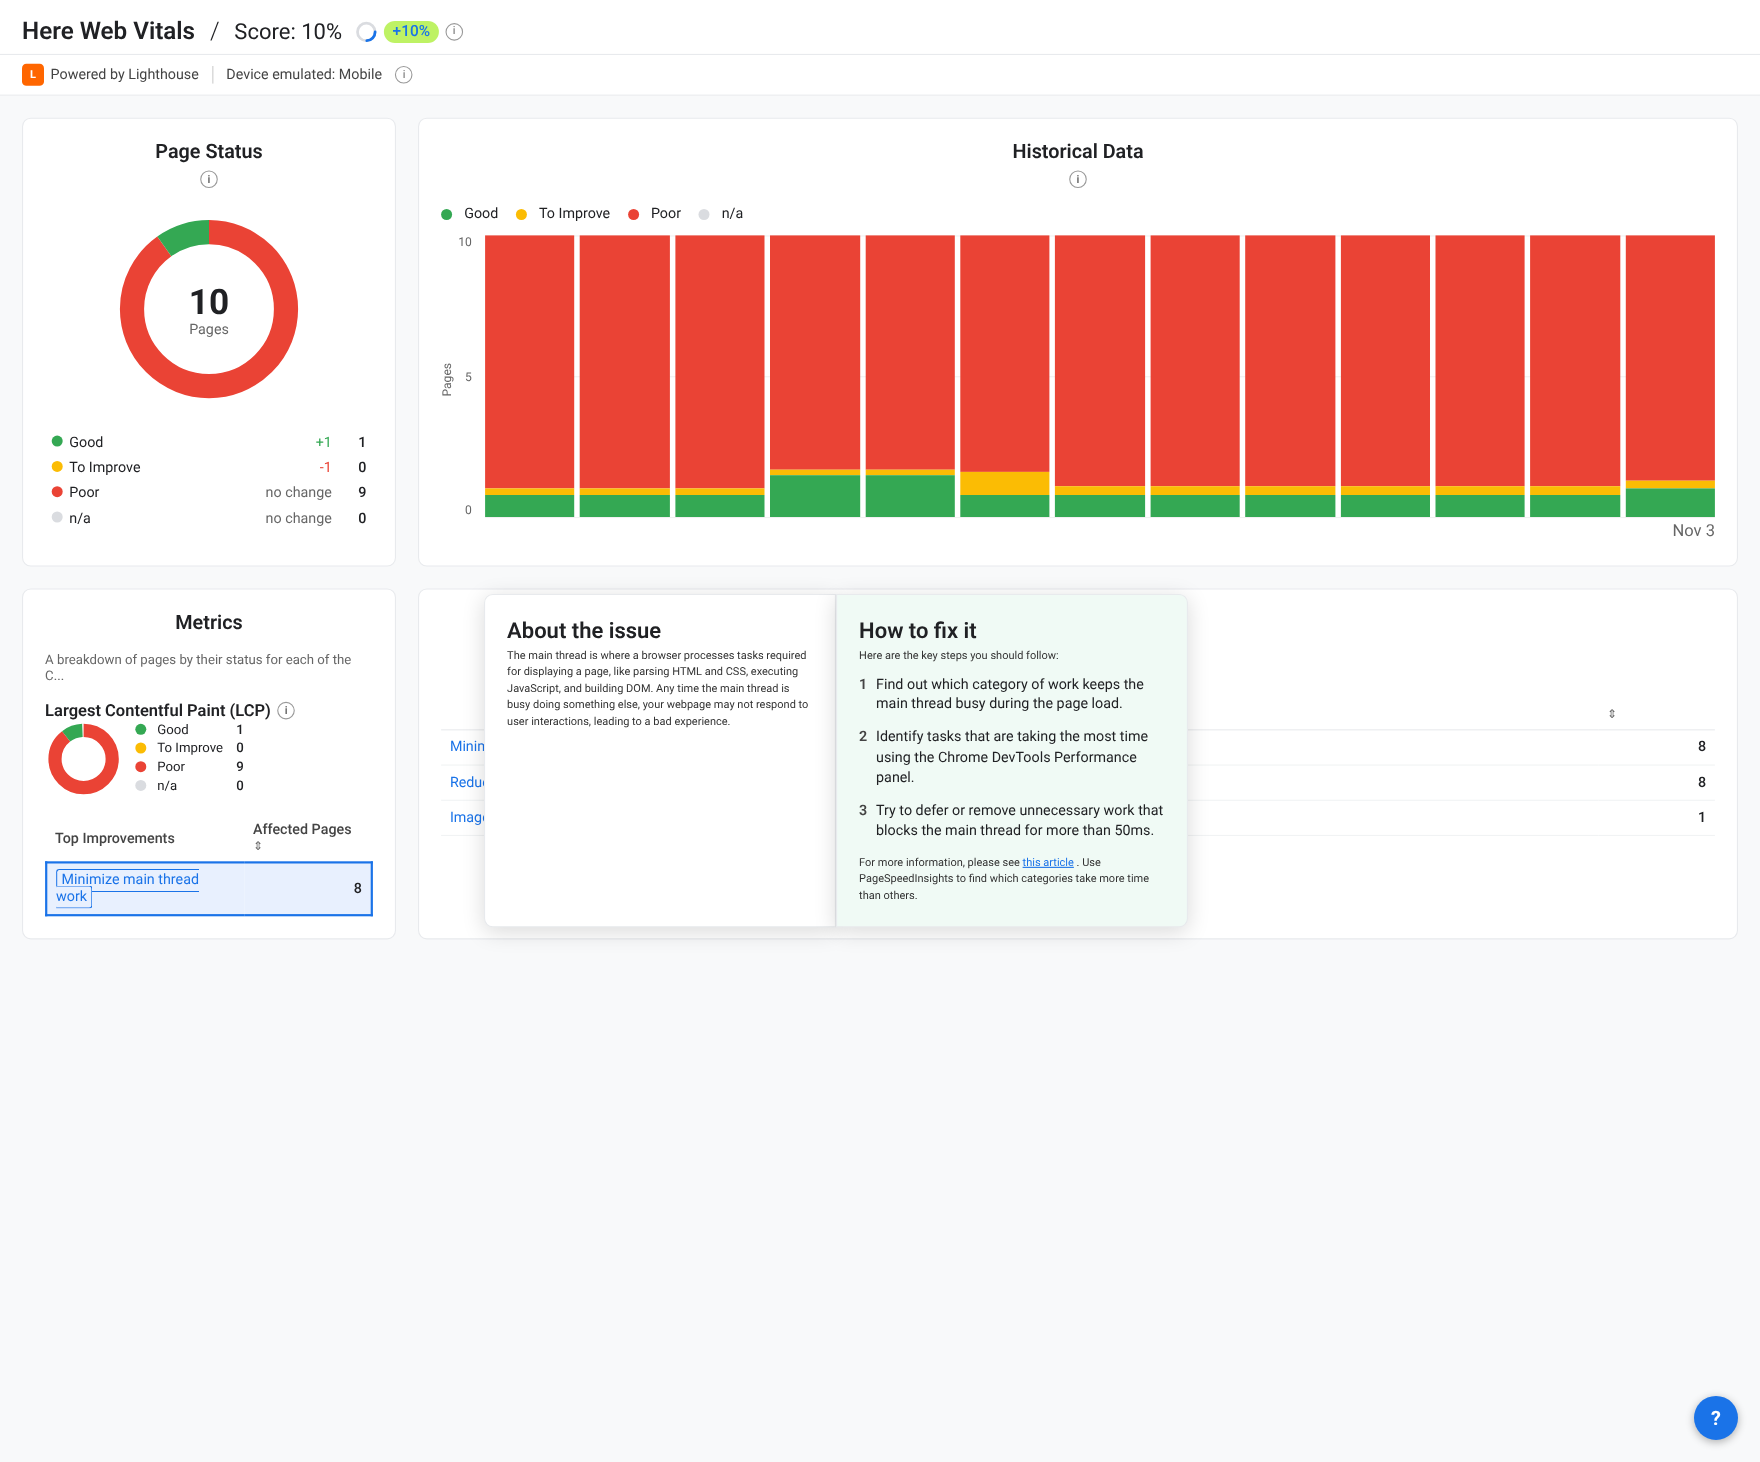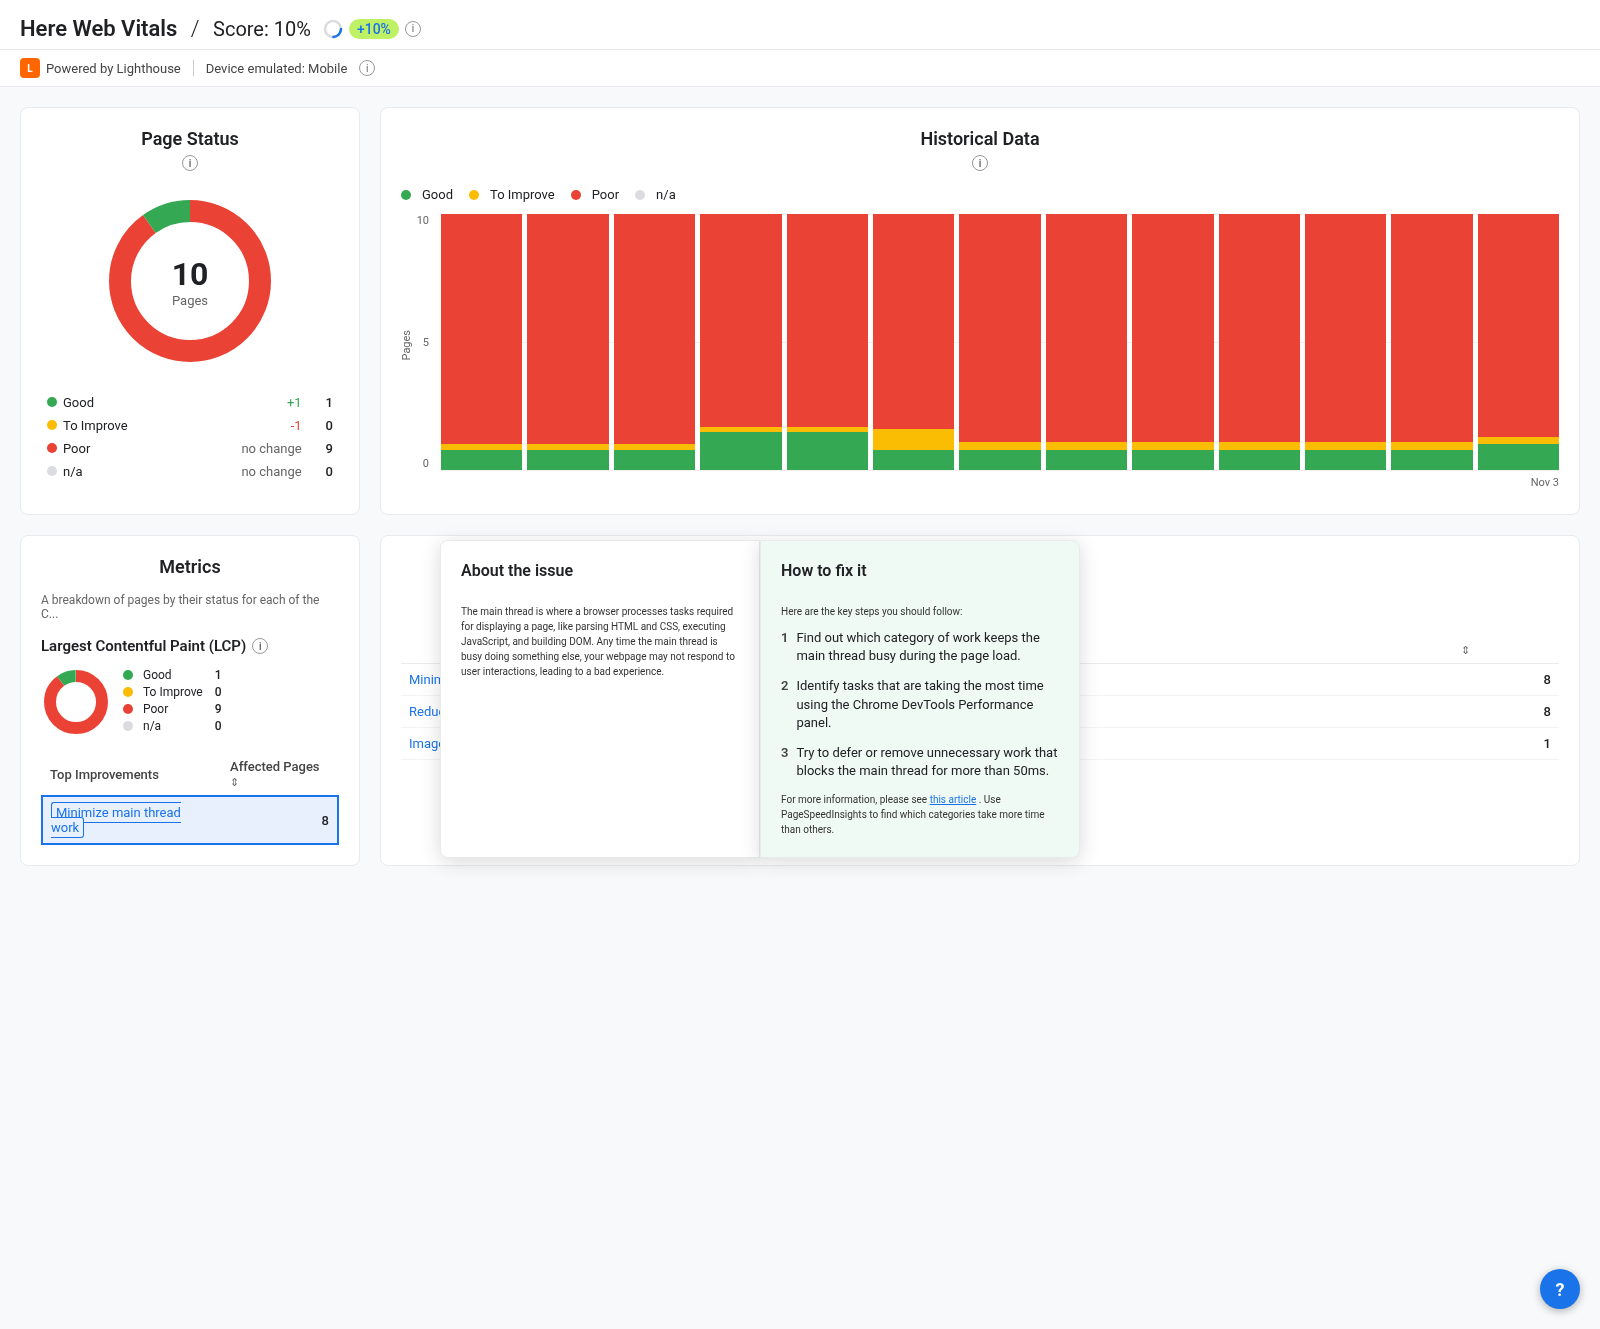--- a/index.html
+++ b/index.html
@@ -203,21 +203,21 @@
       position: absolute;
       left: 40px;
       right: 0;
       bottom: 0;
       height: 24px;
       display: flex;
       justify-content: flex-end;
       align-items: center;
     }
     .x-label {
-      font-size: 11px;
+      font-size: 15px;
       color: #666;
       white-space: nowrap;
     }
     .y-axis-area {
       position: absolute;
       left: 0;
       top: 0;
       width: 40px;
       bottom: 24px;
       display: flex;
@@ -242,21 +242,20 @@
       padding: 20px;
     }
     .metrics-subtitle {
       font-size: 12px;
       color: #666;
       margin-bottom: 16px;
     }
     .metric-section-title {
       font-size: 15px;
       font-weight: 600;
-      margin-bottom: 12px;
       display: flex;
       align-items: center;
       gap: 6px;
     }
     .metric-mini-chart {
       display: flex;
       gap: 12px;
       align-items: center;
       margin-bottom: 12px;
     }
@@ -314,23 +313,23 @@
       box-shadow: 0 4px 20px rgba(0,0,0,0.15);
     }
     .tooltip-panel:first-child {
       border-radius: 8px 0 0 8px;
     }
     .tooltip-panel:last-child {
       border-radius: 0 8px 8px 0;
       background: #f0faf5;
     }
     .tooltip-title {
-      font-size: 16px;
+      font-size: 20px;
       font-weight: 600;
-      margin-bottom: 24px;
+      margin-bottom: 4px;
     }
     .tooltip-text {
       font-size: 10px;
       color: #333;
       line-height: 1.5;
     }
     .tooltip-steps {
       margin-top: 10px;
       padding-left: 0;
       list-style: none;

